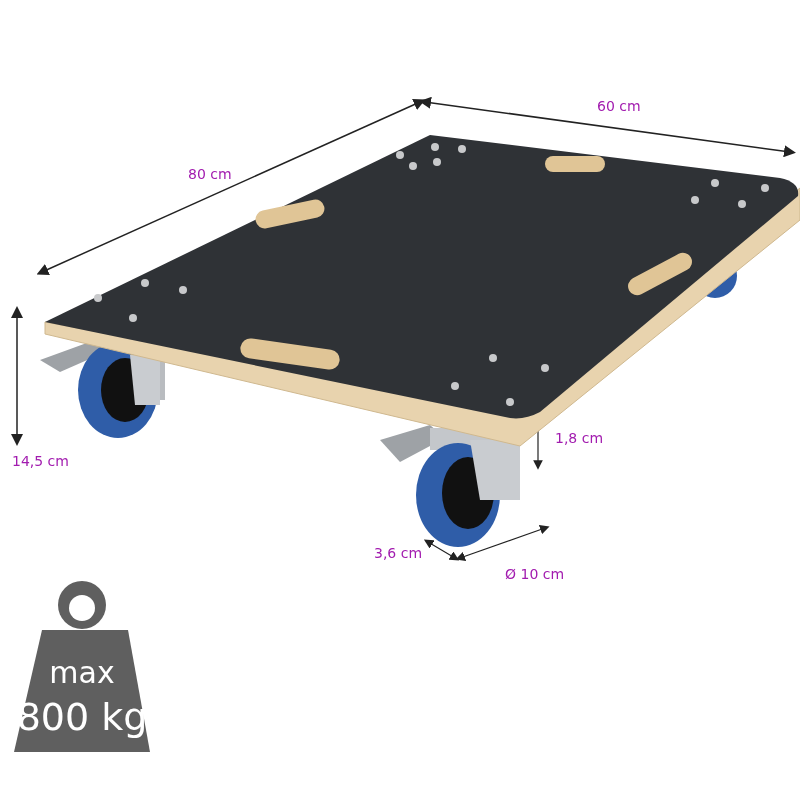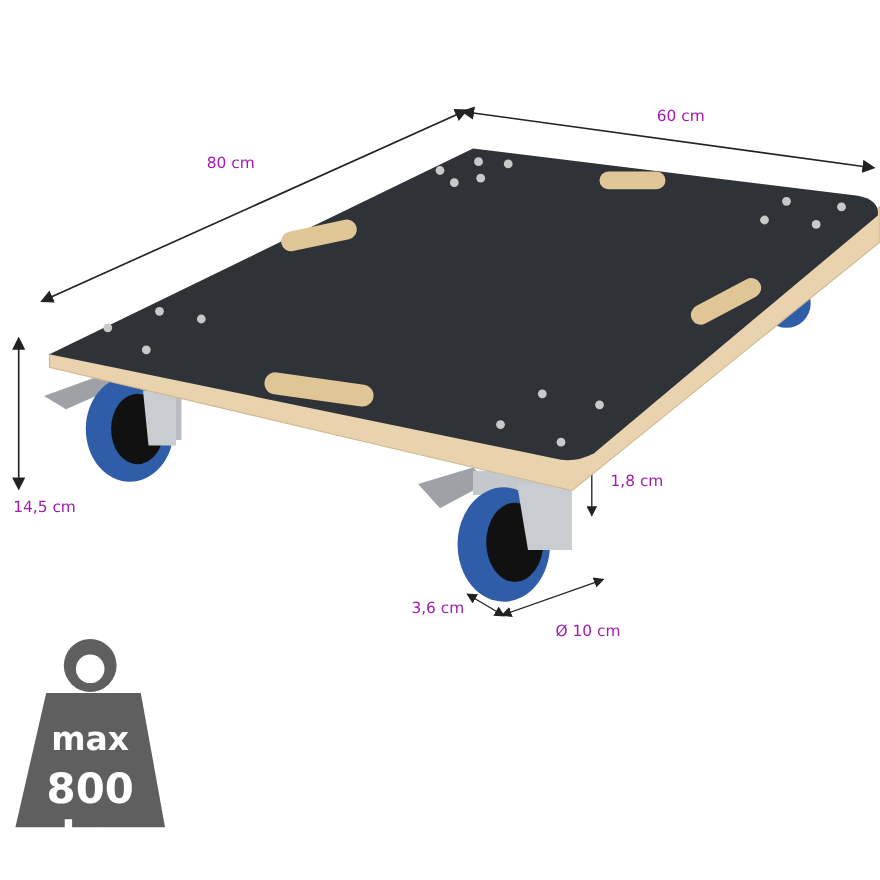--- a/index.html
+++ b/index.html
@@ -1,19 +1,19 @@
 <!DOCTYPE html>
 <html><head>
 <meta charset="utf-8">
 <style>
   html, body { margin: 0; padding: 0; background: #ffffff; }
   body { width: 800px; height: 800px; position: relative; overflow: hidden; font-family: "Liberation Sans", sans-serif; }
   .stage { position: absolute; left: 0; top: 0; width: 800px; height: 800px; }
   .label { position: absolute; font-size: 14px; color: #a21caf; white-space: nowrap; font-family: "DejaVu Sans", sans-serif; }
-  .weight-text { position: absolute; color: #ffffff; font-weight: bold; font-family: "DejaVu Sans", sans-serif; text-align: center; width: 140px; }
+  .weight-text { position: absolute; color: #ffffff; font-weight: normal; font-family: "DejaVu Sans", sans-serif; text-align: center; width: 140px; }
 </style>
 </head>
 <body>
 
 <div class="stage">
   <svg width="800" height="800" viewBox="0 0 800 800">
     <defs>
       <marker id="arr" markerWidth="8" markerHeight="8" refX="4" refY="4" orient="auto-start-reverse">
         <path d="M0,0 L8,4 L0,8 z" fill="#222"></path>
       </marker>
@@ -77,21 +77,21 @@
         <circle cx="510" cy="402" r="4"></circle>
     </g>
 
     <g fill="#5f5f5f">
       <circle cx="82" cy="605" r="24"></circle>
       <circle cx="82" cy="608" r="13" fill="#ffffff"></circle>
       <path d="M42,630 L128,630 L150,752 L14,752 Z"></path>
     </g>
   </svg>
 
-  <span class="label" style="left:188px; top:141px;">80 cm</span>
+  <span class="label" style="left:188px; top:166px;">80 cm</span>
   <span class="label" style="left:597px; top:98px;">60 cm</span>
   <span class="label" style="left:12px; top:453px;">14,5 cm</span>
   <span class="label" style="left:555px; top:430px;">1,8 cm</span>
   <span class="label" style="left:374px; top:545px;">3,6 cm</span>
   <span class="label" style="left:505px; top:566px;">Ø 10 cm</span>
 
   <div class="weight-text" style="left:12px; top:655px; font-size:30px;">max</div>
   <div class="weight-text" style="left:12px; top:695px; font-size:38px;">800 kg</div>
 </div>
 

